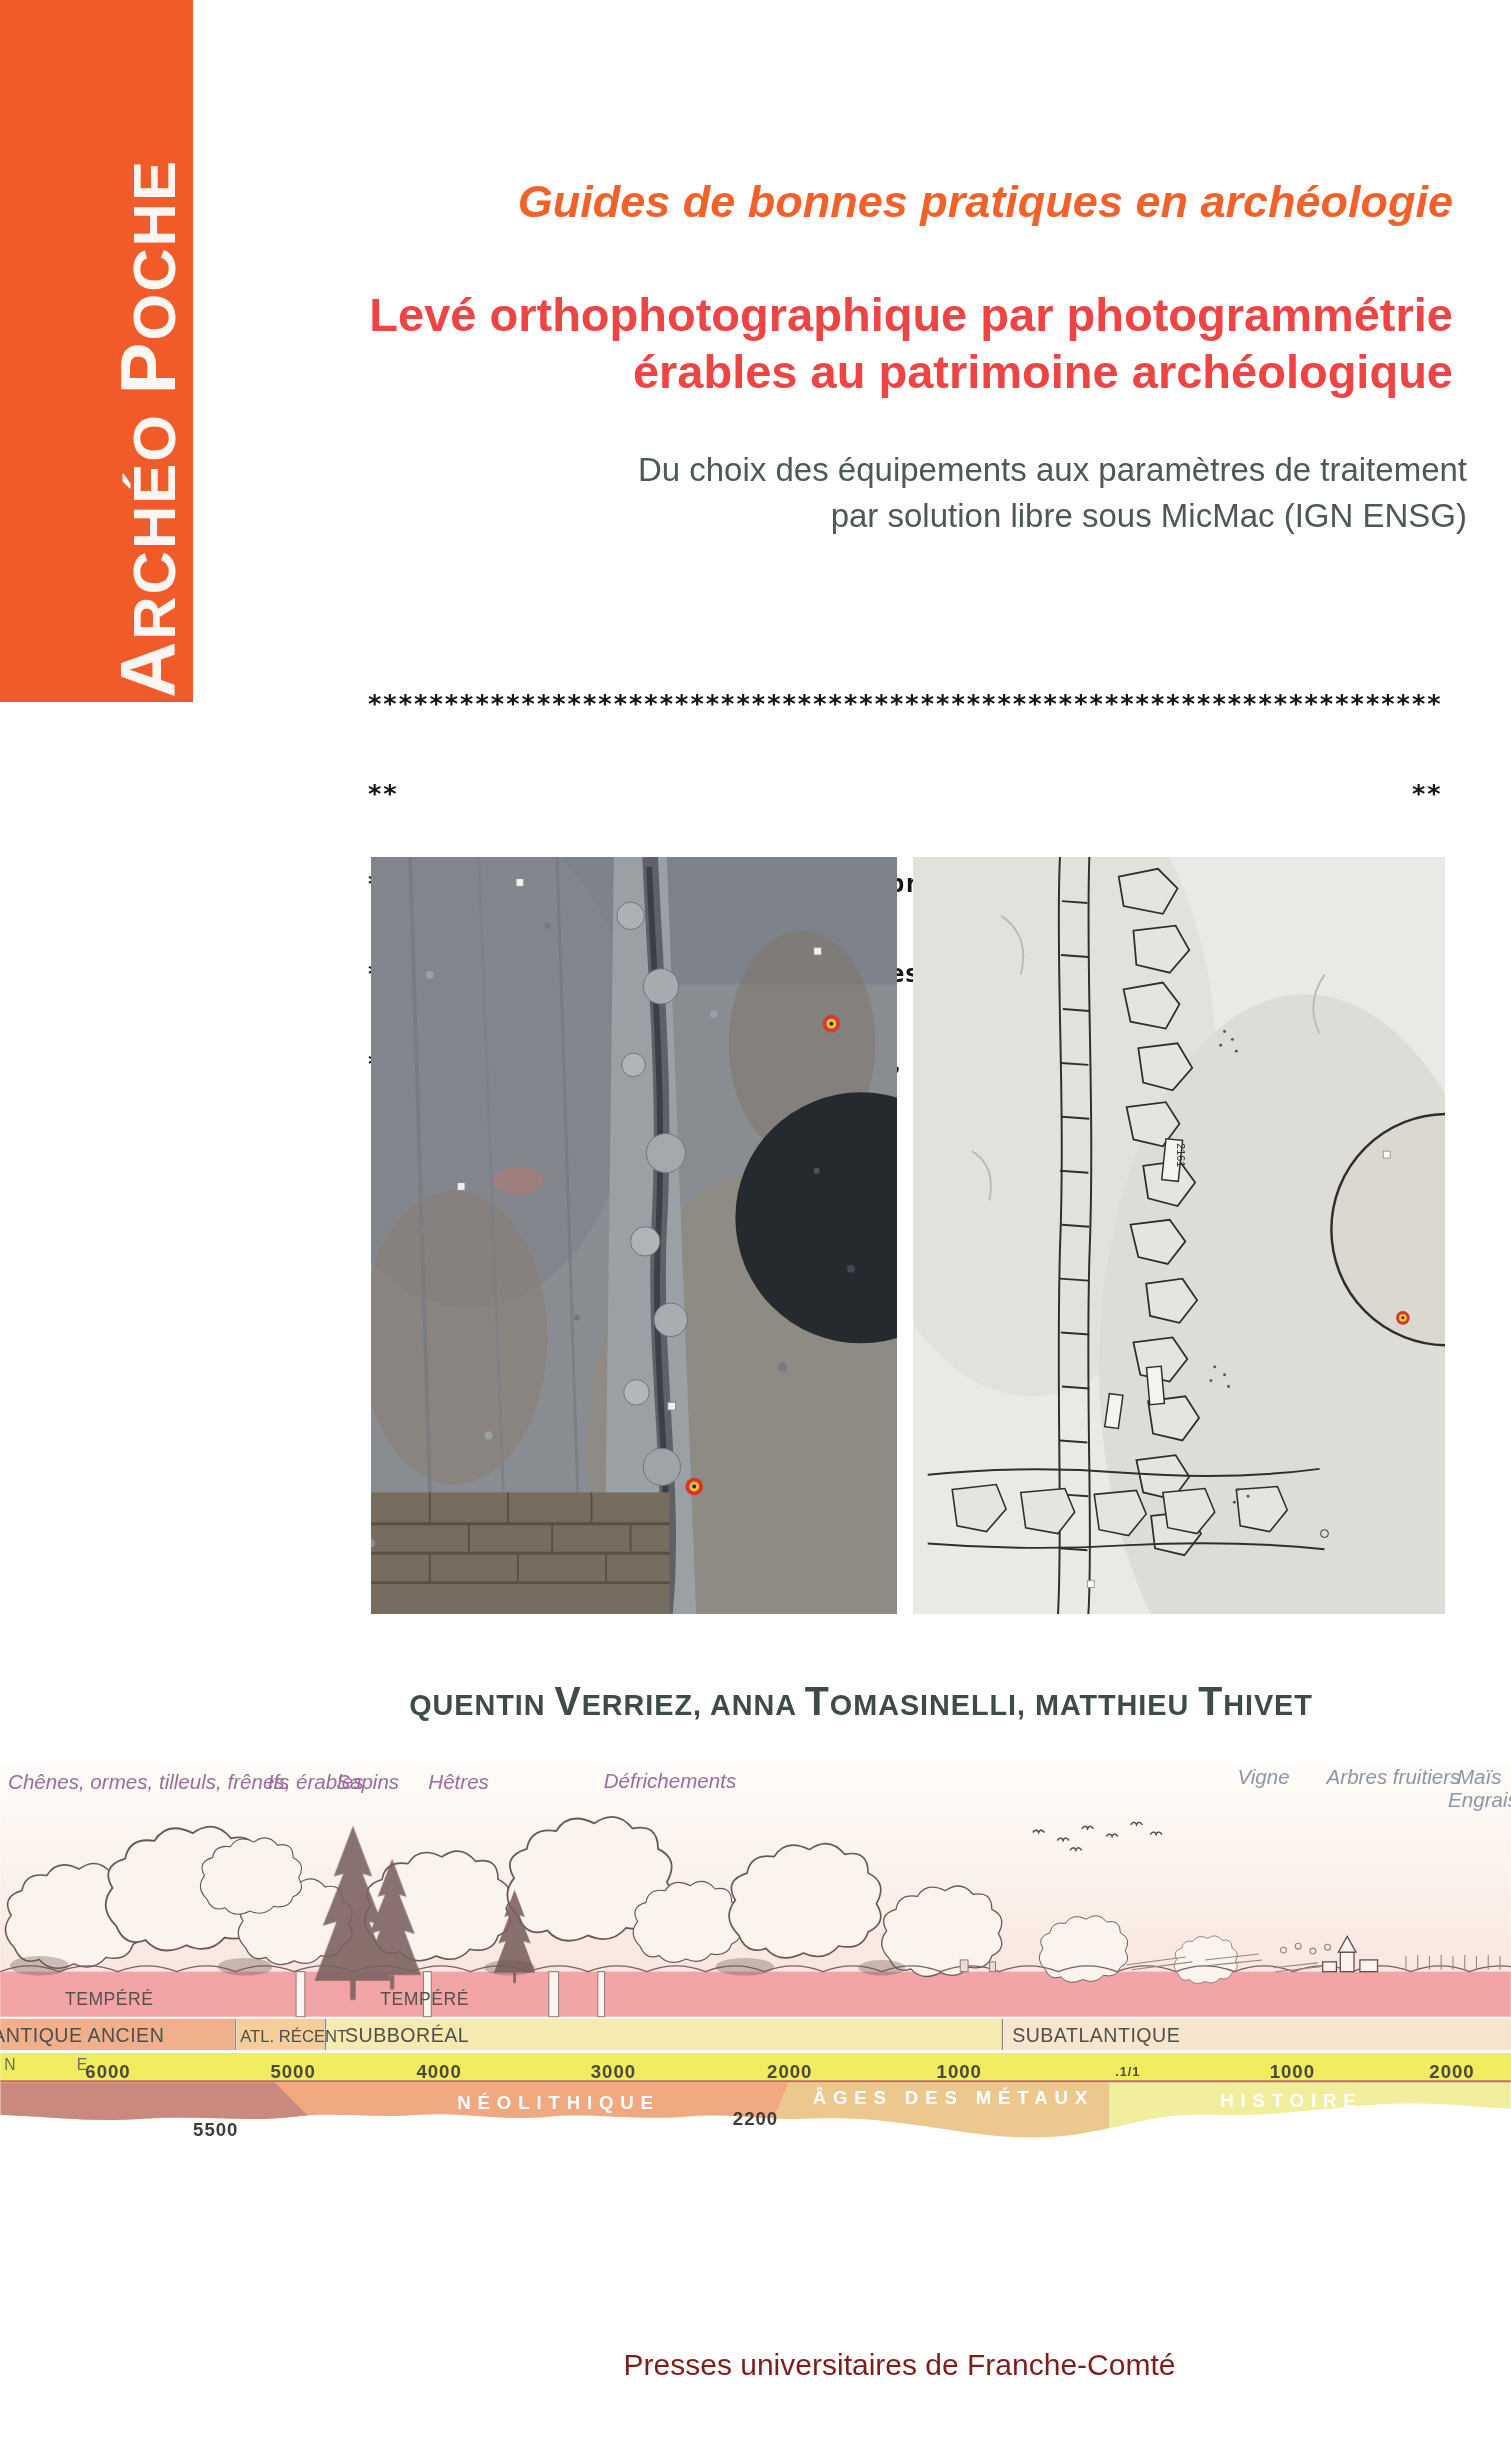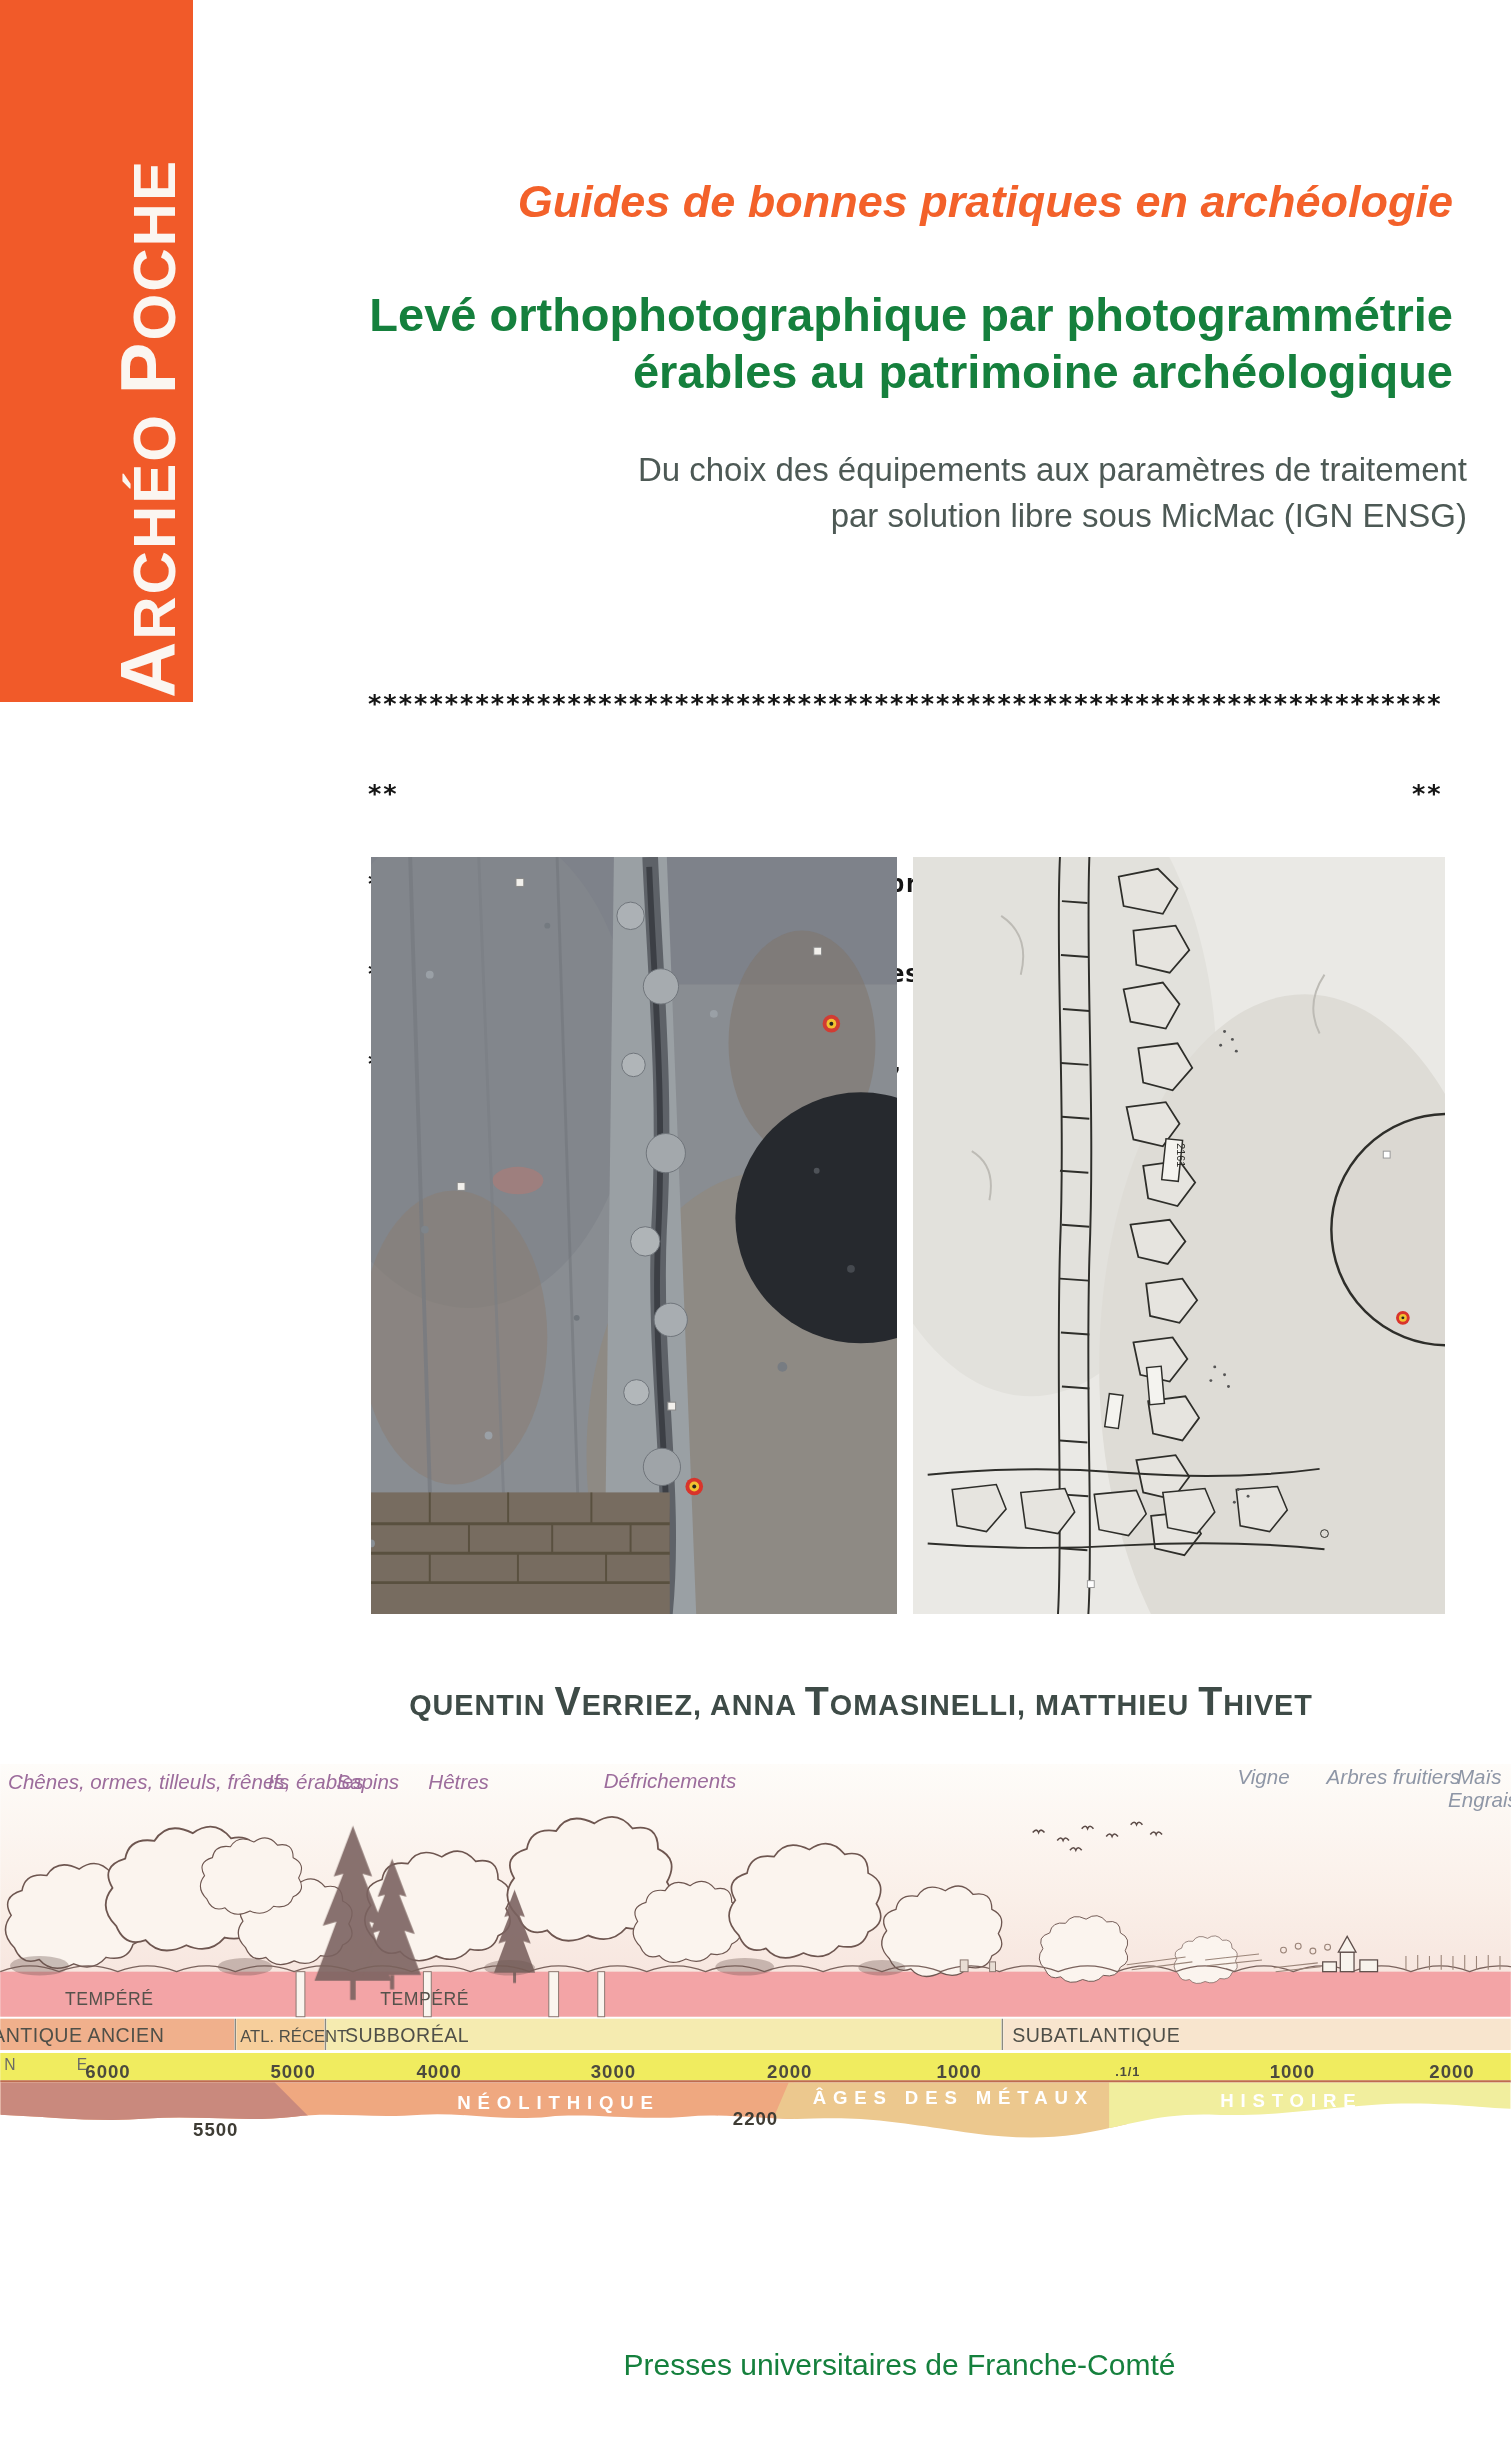--- a/index.html
+++ b/index.html
@@ -10,21 +10,21 @@
   .banner-rot{position:absolute;left:0;top:702px;width:702px;height:193px;
               transform:rotate(-90deg);transform-origin:0 0;
               display:flex;align-items:flex-end;padding:0 0 9.8px 3.9px;box-sizing:border-box;
               color:#FBF6F1;font-weight:bold;letter-spacing:2px;white-space:nowrap;line-height:0.9;}
   .banner-rot .big{font-size:78px;}
   .banner-rot .small{font-size:60px;}
   
   .series-title{position:absolute;left:255px;width:1198px;top:176px;text-align:right;
                 color:#F3612A;font-size:45px;font-weight:bold;font-style:italic;}
   .main-title{position:absolute;left:255px;width:1198px;top:286px;text-align:right;
-              color:#15803d;font-size:47px;font-weight:bold;line-height:57px;}
+              color:#ef4444;font-size:47px;font-weight:bold;line-height:57px;}
   .subtitle{position:absolute;left:269px;width:1198px;top:447px;text-align:right;
             color:#4D5955;font-size:33px;font-weight:400;line-height:46px;}
   
   .ascii{position:absolute;left:367px;top:628px;color:#151515;
          font-family:"DejaVu Sans Mono",monospace;font-size:25.5px;font-weight:700;
          line-height:30px;white-space:pre;}
   
   .photo{position:absolute;top:857px;height:757px;overflow:hidden;}
   #photo-left{left:371px;width:526px;}
   #photo-right{left:913px;width:532px;}
@@ -34,21 +34,21 @@
            color:#3E4B47;font-weight:bold;letter-spacing:1px;transform:scaleX(0.96);}
   .authors .nm{font-size:30px;}
   .authors .cap{font-size:41px;}
   
   .timeline{position:absolute;left:0;top:1764px;width:1511px;height:384px;}
   .timeline svg{display:block;}
   text{font-family:"Liberation Sans",sans-serif;}
   .hand{font-family:"DejaVu Serif",serif;font-style:italic;}
   
   .publisher{position:absolute;left:288px;width:1223px;top:2348px;text-align:center;
-             color:#15803d;font-size:30px;}
+             color:#7f1d1d;font-size:30px;}
 </style>
 </head>
 <body>
 
 <div id="page">
 
   <div class="banner">
     <div class="banner-rot">
       <span><span class="big">A</span><span class="small">RCHÉO</span><span class="small">&nbsp;</span><span class="big">P</span><span class="small">OCHE</span></span>
     </div>

